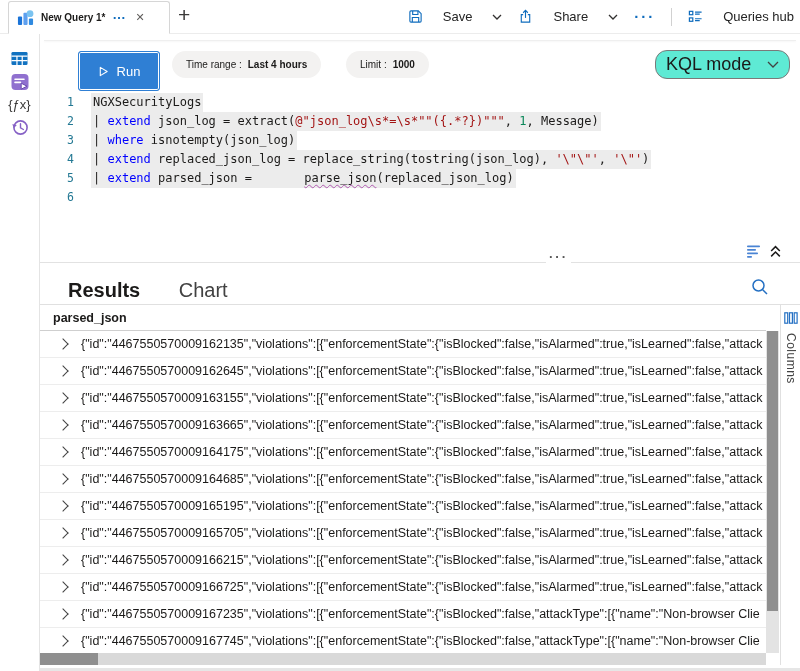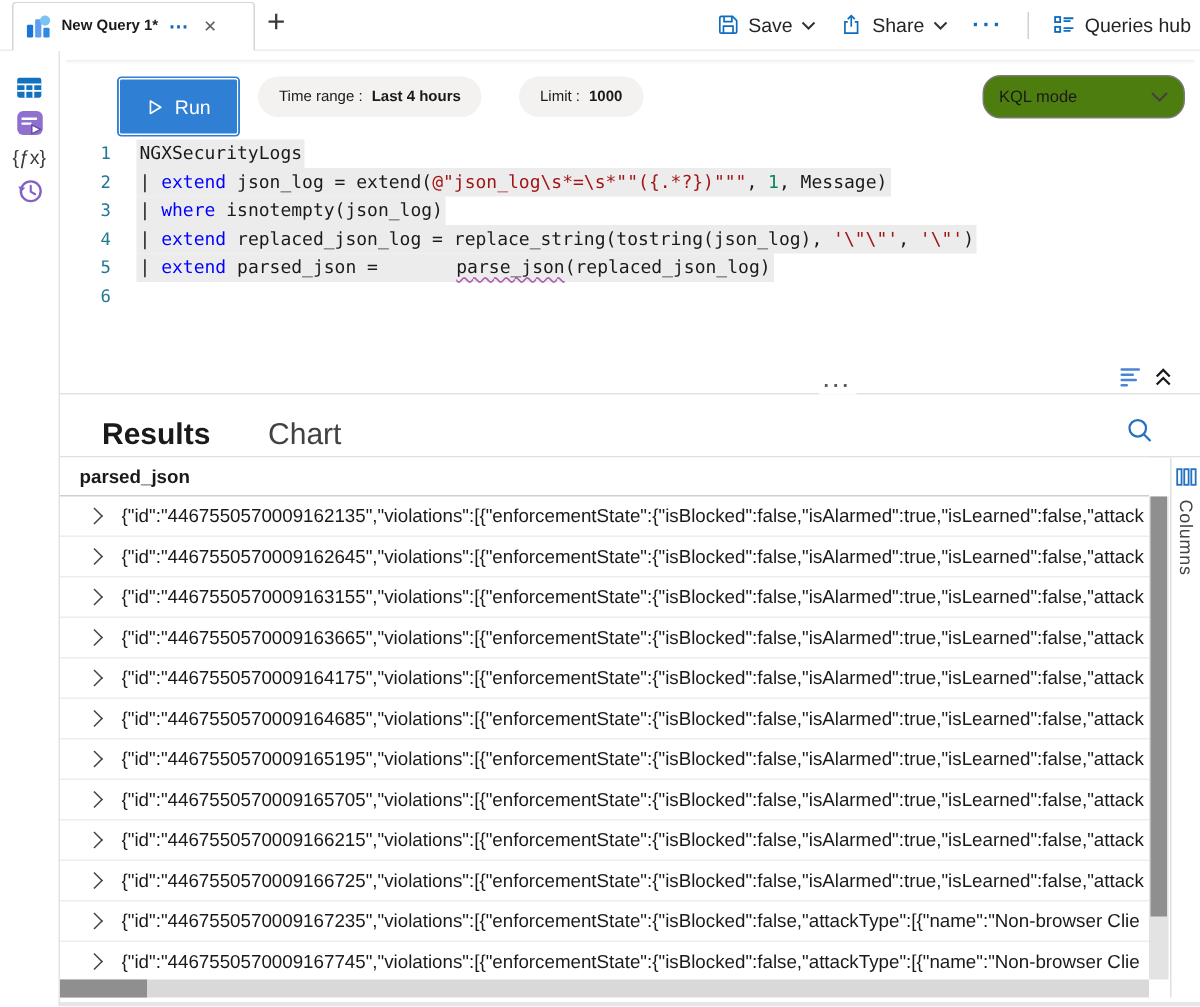--- a/index.html
+++ b/index.html
@@ -9,40 +9,40 @@
 
   
   .tabbar{position:absolute;left:0;top:0;width:800px;height:34px;background:#fff;border-bottom:1px solid #ececec;box-sizing:border-box;}
   .tab{position:absolute;left:8px;top:1px;height:33px;width:162px;background:#fff;border:1px solid #d6d6d6;border-bottom:1px solid #fff;
        border-radius:3px 3px 0 0;display:flex;align-items:center;gap:7px;padding:0 8px;box-sizing:border-box;z-index:2;}
   .tab-title{font-size:10px;font-weight:700;color:#1b1a19;white-space:nowrap;}
   .tab-more{color:var(--accent,#0f6cbd);font-size:13px;font-weight:700;letter-spacing:1px;line-height:10px;}
   .tab-close{color:#605e5c;font-size:11px;margin-left:2px;}
   .newtab{position:absolute;left:178px;top:3px;font-size:21px;font-weight:300;color:#3b3a39;}
   .top-actions{position:absolute;right:6px;top:0;height:33px;display:flex;align-items:center;gap:16px;}
-  .action{display:flex;align-items:center;gap:6px;font-size:13px;color:#242424;}
+  .action{display:flex;align-items:center;gap:20px;font-size:13px;color:#242424;}
   .more-dots{color:var(--accent,#0f6cbd);font-size:15px;font-weight:700;letter-spacing:2px;}
   .vdiv{width:1px;height:18px;background:#d1d1d1;}
 
   
   .sidebar{position:absolute;left:0;top:34px;width:40px;height:637px;background:#fff;border-right:1px solid #e4e4e4;
            box-sizing:border-box;display:flex;flex-direction:column;align-items:center;padding-top:16px;gap:5px;}
   .fx-glyph{font-size:13px;color:#3b3a39;}
 
   
   .panel-edge{position:absolute;left:44px;right:4px;top:40px;height:1px;background:#efefef;box-shadow:0 1px 2px rgba(0,0,0,.05);}
   .run-btn{position:absolute;left:78px;top:51px;width:82px;height:40px;background:var(--run_fill,#2f7fd4);
            border:1px solid var(--run_fill,#2f7fd4);box-shadow:inset 0 0 0 1px #fff;border-radius:3px;color:#fff;
            display:flex;align-items:center;justify-content:center;gap:8px;font-size:13px;box-sizing:border-box;cursor:pointer;}
   .pill{position:absolute;top:51px;height:27px;background:#f3f2f1;border-radius:14px;display:inline-flex;align-items:center;
         padding:0 14px;font-size:10px;color:#1b1a19;box-sizing:border-box;white-space:nowrap;}
   .pill b{font-weight:700;margin-left:6px;}
   .pill.time{left:172px;} .pill.limit{left:346px;}
   .mode-select{position:absolute;left:655px;top:50px;width:135px;height:29px;border:1px solid #7a7a7a;border-radius:12px;
-        display:flex;align-items:center;justify-content:space-between;padding:0 10px;font-size:11px;color:#1b1a19;box-sizing:border-box;background:#4d7c0f;}
+        display:flex;align-items:center;justify-content:space-between;padding:0 10px;font-size:18px;color:#1b1a19;box-sizing:border-box;background:#5eead4;}
 
   
   .editor{position:absolute;left:40px;top:93px;right:0;height:152px;font-family:"DejaVu Sans Mono","Liberation Mono",monospace;font-size:12px;}
   .code-line{display:flex;height:19px;line-height:19px;white-space:pre;}
   .ln{flex:none;width:34px;text-align:right;padding-right:17px;color:#237893;font-size:11.5px;}
   .lc{background:#ececec;padding:0 2px;color:#1b1a19;}
   .tk-k{color:var(--keyword,#0000ff);}
   .tk-s{color:var(--string,#a31515);}
   .tk-n{color:var(--number,#098658);}
   .tk-sq{text-decoration:underline;text-decoration-style:wavy;text-decoration-color:#b05ab0;text-decoration-thickness:1px;text-underline-offset:2px;margin-left:45px;}
@@ -189,21 +189,21 @@
   <div class="mode-select">
     <span>KQL mode</span>
     <svg width="12" height="7" viewBox="0 0 12 7" fill="none" stroke="#424242" stroke-width="1.3">
         <path d="M1 1 L6 6 L11 1"></path>
       </svg>
   </div>
 
   <div class="editor">
     <div id="code-lines">
         <div class="code-line"><span class="ln">1</span><span class="lc"><span class="tk-p">NGXSecurityLogs</span></span></div>
-        <div class="code-line"><span class="ln">2</span><span class="lc"><span class="tk-p">| </span><span class="tk-k">extend</span><span class="tk-p"> json_log = extend(</span><span class="tk-s">@"json_log\s*=\s*""({.*?})"""</span><span class="tk-p">, </span><span class="tk-n">1</span><span class="tk-p">, Message)</span></span></div>
+        <div class="code-line"><span class="ln">2</span><span class="lc"><span class="tk-p">| </span><span class="tk-k">extend</span><span class="tk-p"> json_log = extract(</span><span class="tk-s">@"json_log\s*=\s*""({.*?})"""</span><span class="tk-p">, </span><span class="tk-n">1</span><span class="tk-p">, Message)</span></span></div>
         <div class="code-line"><span class="ln">3</span><span class="lc"><span class="tk-p">| </span><span class="tk-k">where</span><span class="tk-p"> isnotempty(json_log)</span></span></div>
         <div class="code-line"><span class="ln">4</span><span class="lc"><span class="tk-p">| </span><span class="tk-k">extend</span><span class="tk-p"> replaced_json_log = replace_string(tostring(json_log), </span><span class="tk-s">'\"\"'</span><span class="tk-p">, </span><span class="tk-s">'\"'</span><span class="tk-p">)</span></span></div>
         <div class="code-line"><span class="ln">5</span><span class="lc"><span class="tk-p">| </span><span class="tk-k">extend</span><span class="tk-p"> parsed_json = </span><span class="tk-sq">parse_json</span><span class="tk-p">(replaced_json_log)</span></span></div>
         <div class="code-line"><span class="ln">6</span></div>
       </div>
   </div>
 
   <div class="editor-tools">
     <span>
       <svg width="16" height="13" viewBox="0 0 16 13">

